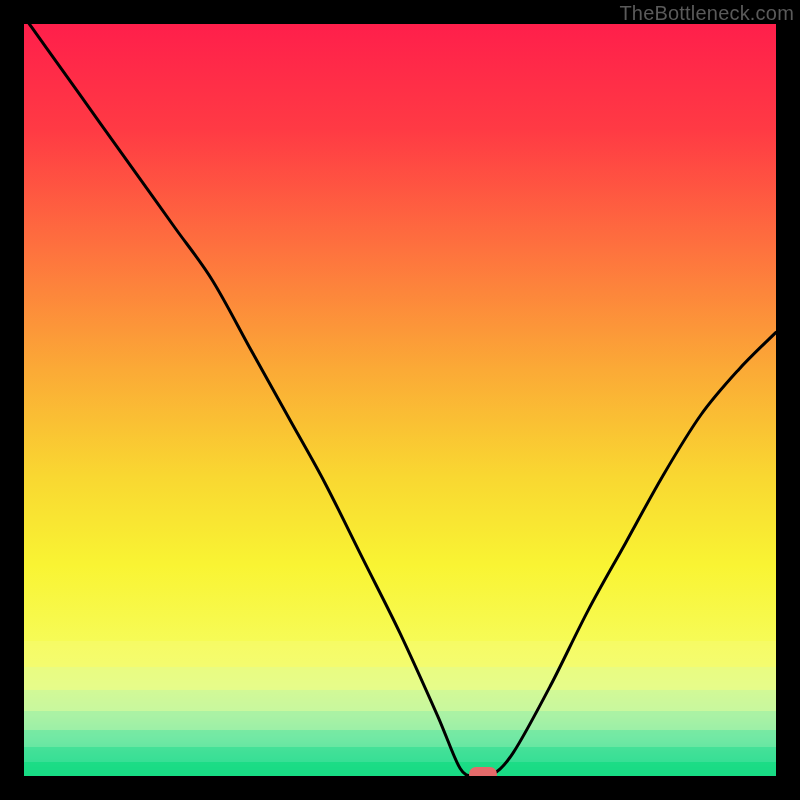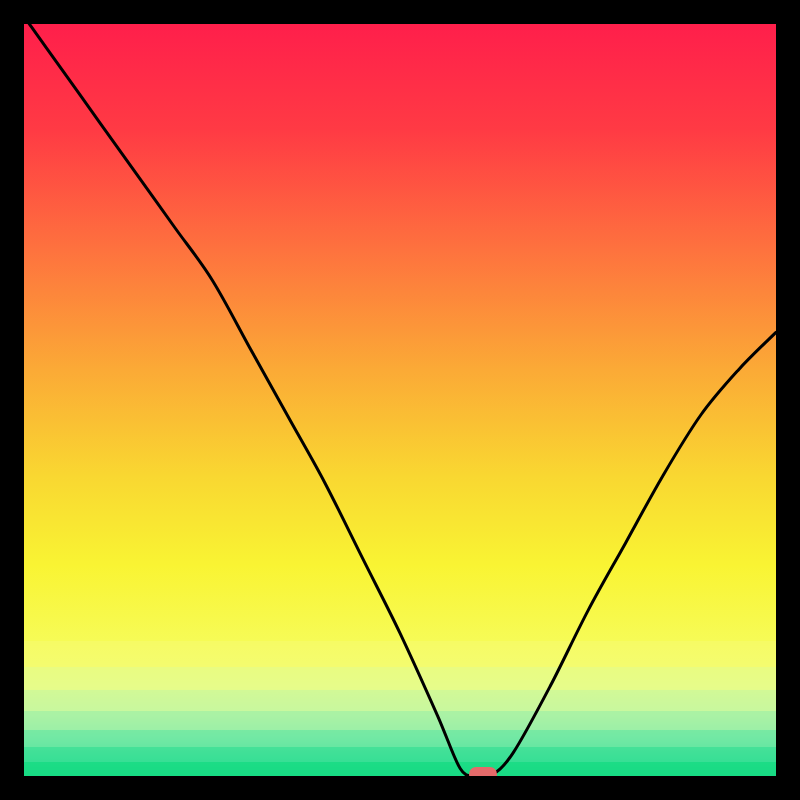--- a/index.html
+++ b/index.html
@@ -73,13 +73,14 @@
         <div class="strip" style="top: 706.128px; height: 16.544px; background: rgba(100, 230, 162, 0.7);"></div>
         <div class="strip" style="top: 722.672px; height: 15.04px; background: rgba(55, 222, 150, 0.75);"></div>
         <div class="strip" style="top: 737.712px; height: 14.288px; background: rgba(24, 218, 132, 0.85);"></div>
       </div>
     <svg class="curve-svg" id="curve-svg" viewBox="0 0 752 752" preserveAspectRatio="none">
         <path d="M 0 -7.519999999999982 C 6.3 1.3, 25.1 27.6, 37.6 45.1 C 50.1 62.7, 62.7 80.2, 75.2 97.8 C 87.7 115.3, 100.3 132.9, 112.8 150.4 C 125.3 167.9, 137.9 185.5, 150.4 203.0 C 162.9 220.6, 175.5 235.6, 188.0 255.7 C 200.5 275.7, 213.1 300.8, 225.6 323.4 C 238.1 345.9, 250.7 368.5, 263.2 391.0 C 275.7 413.6, 288.3 434.9, 300.8 458.7 C 313.3 482.5, 325.9 508.9, 338.4 533.9 C 350.9 559.0, 363.5 582.8, 376.0 609.1 C 388.5 635.4, 403.6 669.3, 413.6 691.8 C 423.6 714.4, 429.9 734.5, 436.2 744.5 C 442.4 754.5, 446.2 750.7, 451.2 752.0 C 456.2 753.3, 460.0 755.8, 466.2 752.0 C 472.5 748.2, 478.8 744.5, 488.8 729.4 C 498.8 714.4, 513.9 685.6, 526.4 661.8 C 538.9 637.9, 551.5 610.4, 564.0 586.6 C 576.5 562.7, 589.1 541.4, 601.6 518.9 C 614.1 496.3, 626.7 472.5, 639.2 451.2 C 651.7 429.9, 664.3 408.6, 676.8 391.0 C 689.3 373.5, 701.9 359.7, 714.4 345.9 C 726.9 332.1, 745.7 314.6, 752.0 308.3" fill="none" stroke="#000000" stroke-width="3" stroke-linejoin="round" stroke-linecap="round"></path>
       </svg>
     <div class="marker" id="min-marker" style="left: 458.72px; top: 750px; background: rgb(228, 106, 106);"></div>
   </div>
 
+  <div class="watermark">TheBottleneck.com</div>
 </div>
 
 </body></html>

